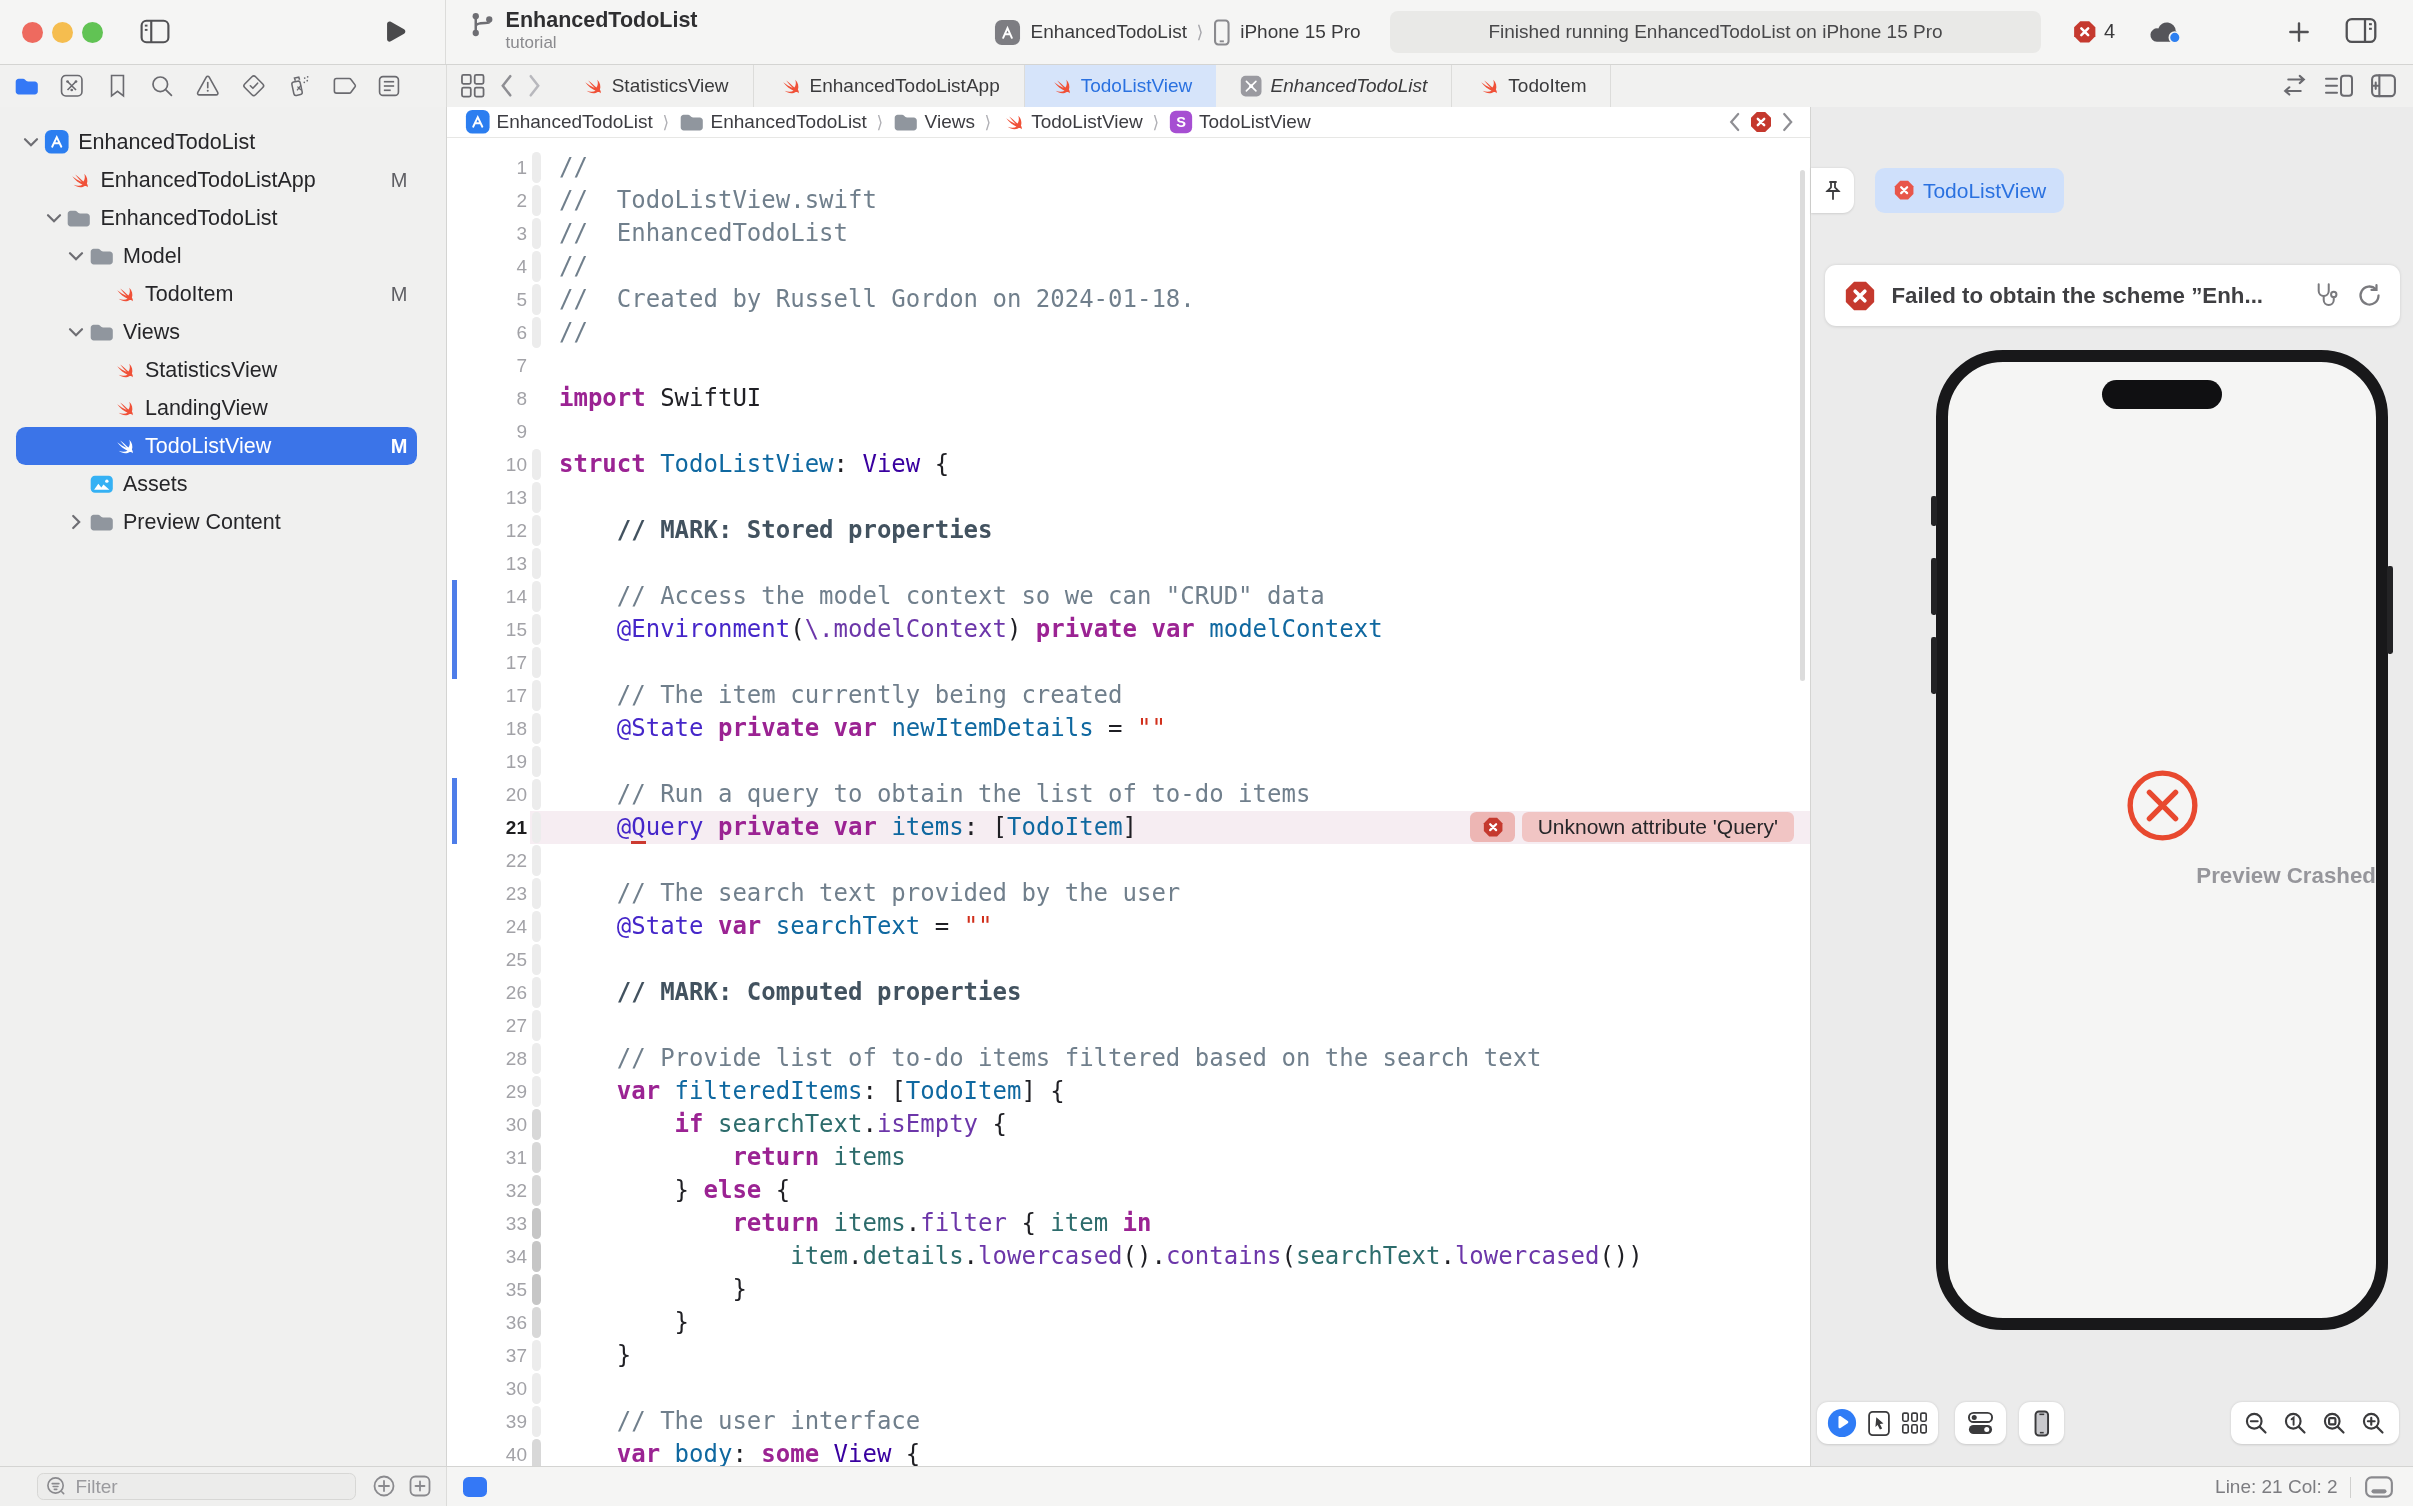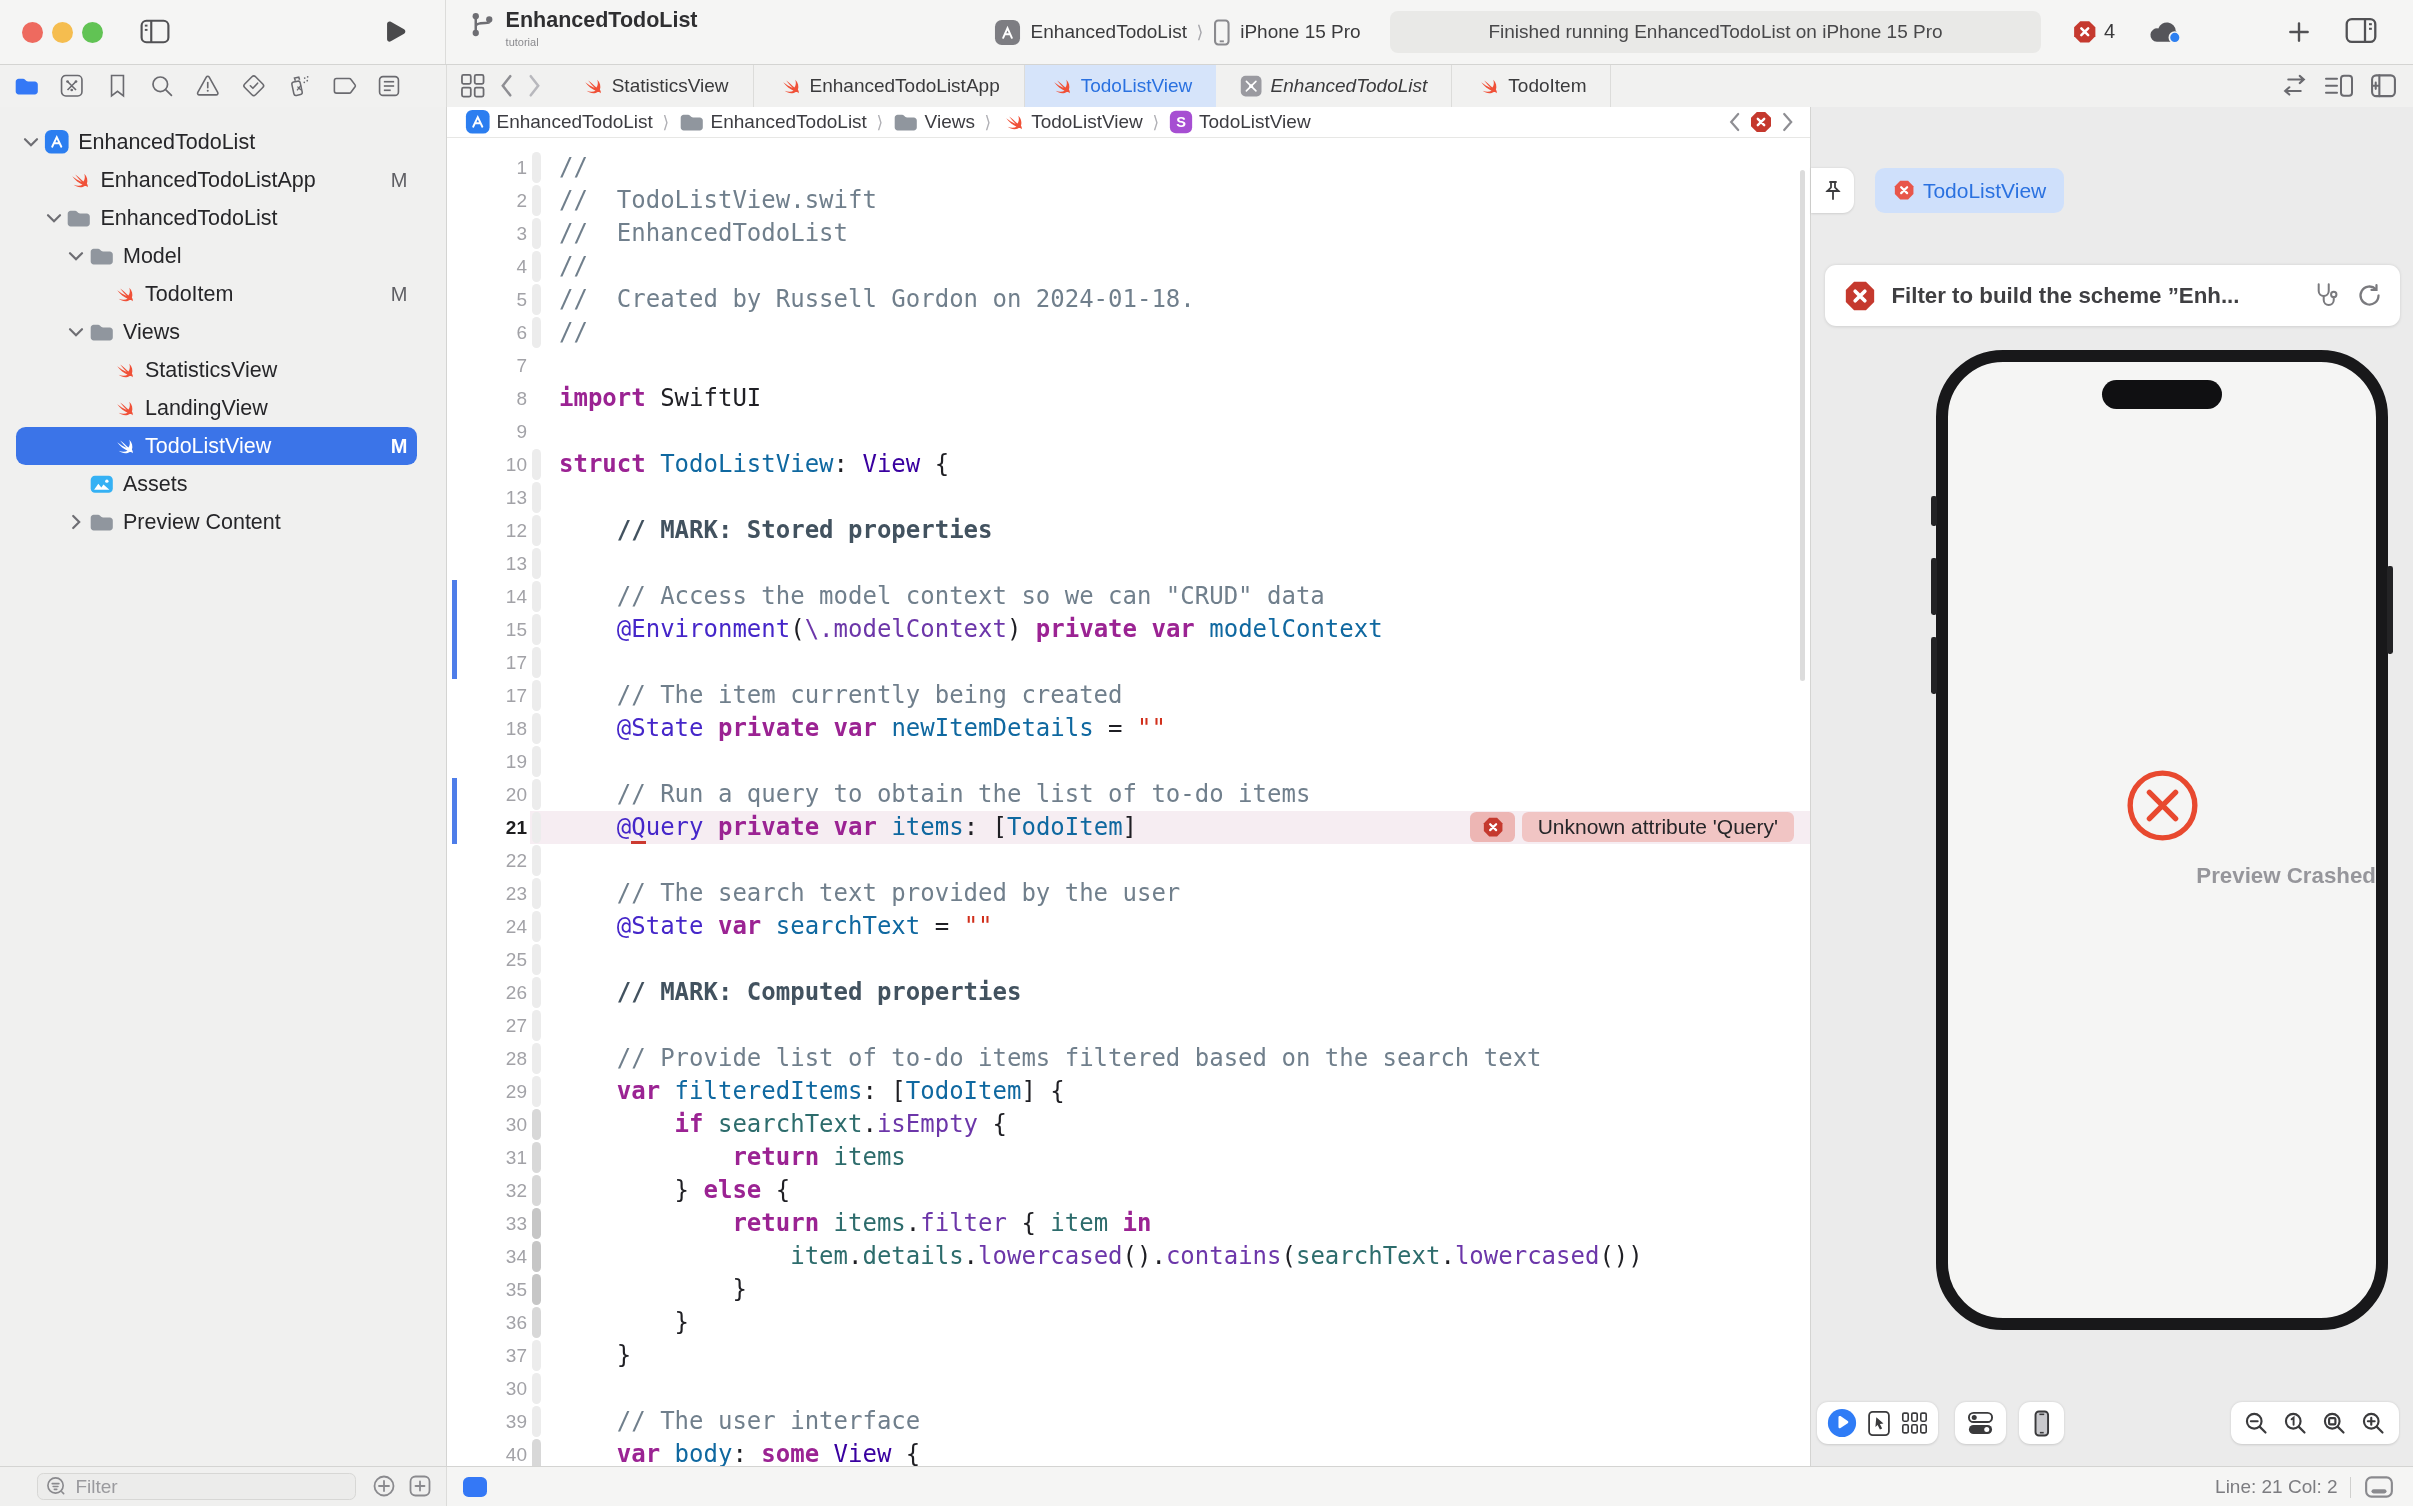--- a/index.html
+++ b/index.html
@@ -10,21 +10,21 @@
   
   #toolbar{position:absolute;top:0;left:0;right:0;height:64px;background:#f5f5f4;border-bottom:0.8px solid #d4d4d2;}
   .tl{position:absolute;top:21.5px;width:21px;height:21px;border-radius:50%;}
   #tl-close{left:21.5px;background:#ee6a5f}
   #tl-min{left:52px;background:#f5bd4f}
   #tl-zoom{left:82px;background:#61c354}
   .tbico{position:absolute;top:17.6px;}
   #toolbar .vdiv{position:absolute;left:445px;top:0;bottom:0;width:0.8px;background:#dcdcda;}
   #proj{position:absolute;left:469px;top:8px;display:flex;gap:9.6px;}
   #proj .pnm{font-size:21.5px;font-weight:bold;color:#2f2f31;line-height:24px}
-  #proj .pbr{font-size:11px;color:#8a8a8e;line-height:21px}
+  #proj .pbr{font-size:17px;color:#8a8a8e;line-height:21px}
   #scheme{position:absolute;left:994px;top:0;height:64px;display:flex;align-items:center;gap:9.6px;font-size:19px;color:#3a3a3c;}
   #scheme .sep{color:#a8a8ad;font-size:17.6px}
   #statuspill{position:absolute;left:1390px;top:11.2px;width:651px;height:42px;background:#e9e9e7;border-radius:8px;
               display:flex;align-items:center;justify-content:center;font-size:19px;color:#48484a;}
   #errbadge{position:absolute;left:2072px;top:19px;display:flex;align-items:center;gap:6.4px;font-size:20px;color:#3a3a3c;}
   #cloud{position:absolute;left:2147px;top:19px;}
   #plusbtn{position:absolute;left:2286px;top:19px;}
   #rpanelbtn{position:absolute;left:2345px;top:16px;}
 
   
@@ -792,21 +792,21 @@
         <span>TodoListView</span>
       </div>
 
       <div id="banner">
         <span class="bic">
           <svg viewBox="0 0 24 24" width="34" height="34">
               <path d="M7.8 2h8.4L22 7.8v8.4L16.2 22H7.8L2 16.2V7.8z" fill="#c5392e"></path>
               <path d="M8.6 8.6l6.8 6.8M15.4 8.6l-6.8 6.8" stroke="#fff" stroke-width="2.6" stroke-linecap="round"></path>
             </svg>
         </span>
-        <span class="btxt">Filter to build the scheme ”Enh...</span>
+        <span class="btxt">Failed to obtain the scheme ”Enh...</span>
         <span>
           <svg viewBox="0 0 26 26" width="29" height="29" fill="none" stroke="#7a7a7e" stroke-width="1.8" stroke-linecap="round">
               <path d="M6 3v6a4.5 4.5 0 0 0 9 0V3"></path>
               <path d="M10.5 13.5V17a4.5 4.5 0 0 0 9 0v-2.2"></path>
               <circle cx="19.5" cy="12" r="2.4"></circle>
             </svg>
         </span>
         <span>
           <svg viewBox="0 0 24 24" width="27" height="27" fill="none" stroke="#7a7a7e" stroke-width="2" stroke-linecap="round">
               <path d="M20 12a8 8 0 1 1-2.4-5.7"></path>

